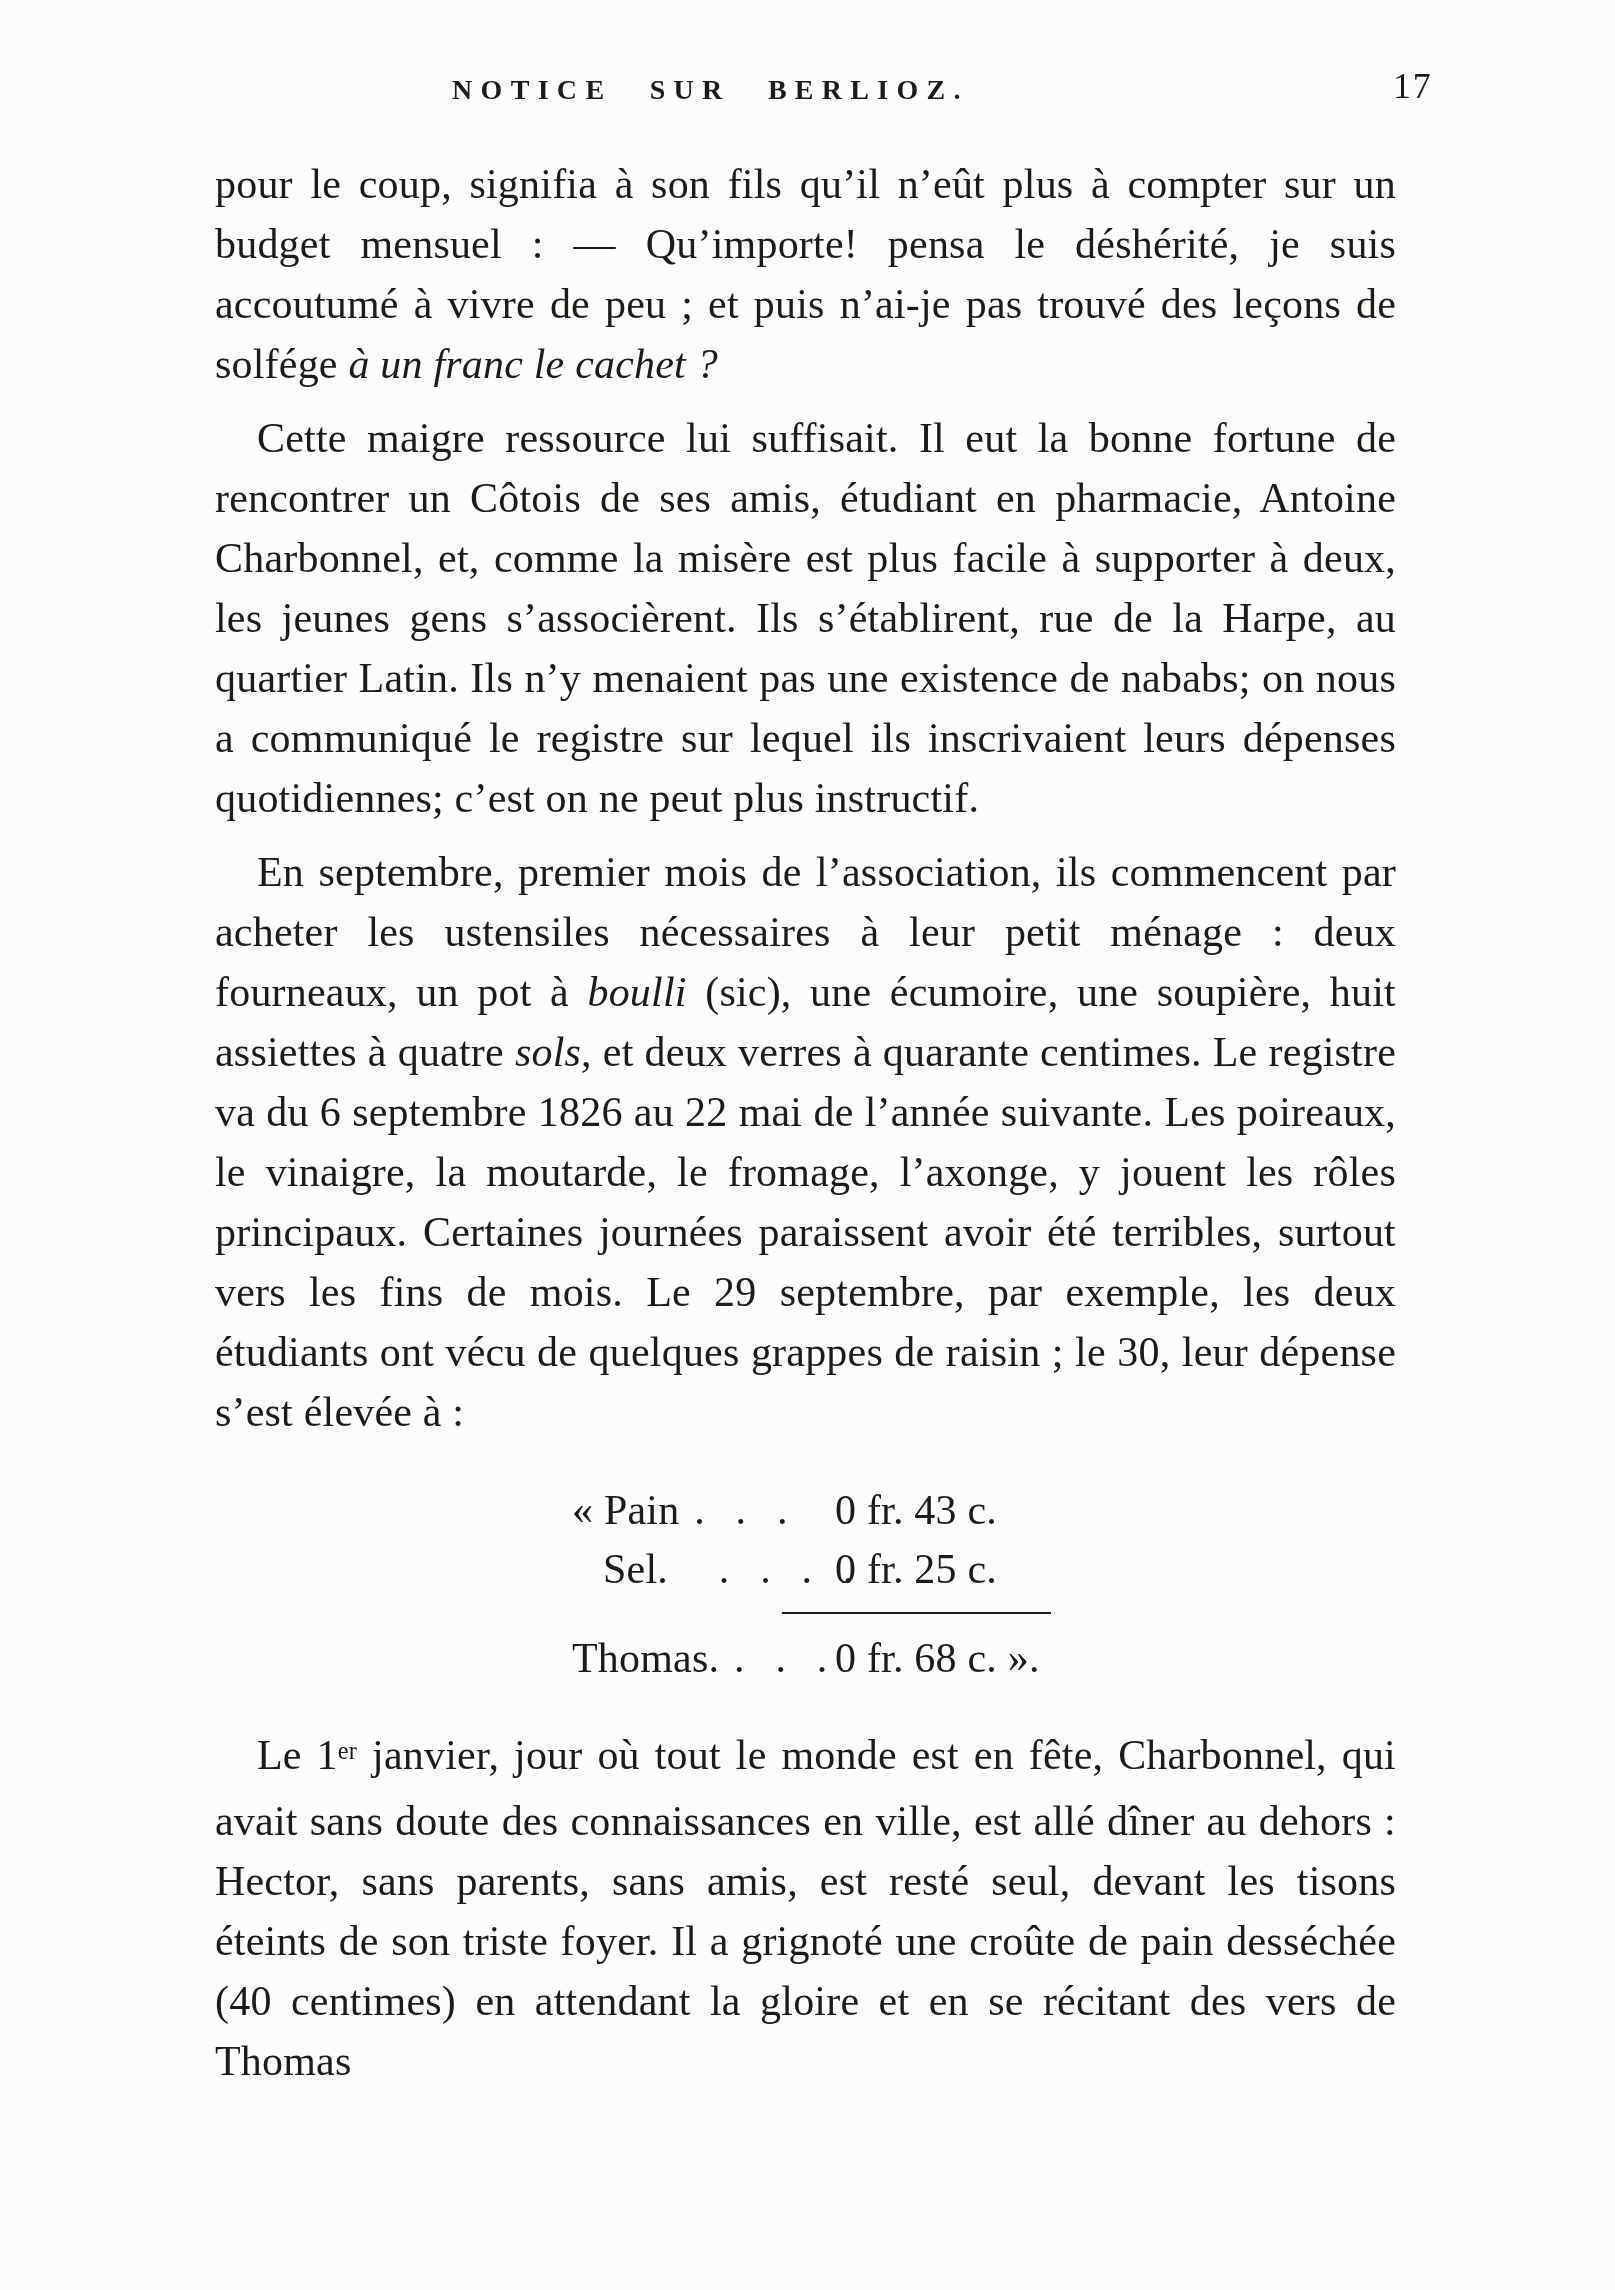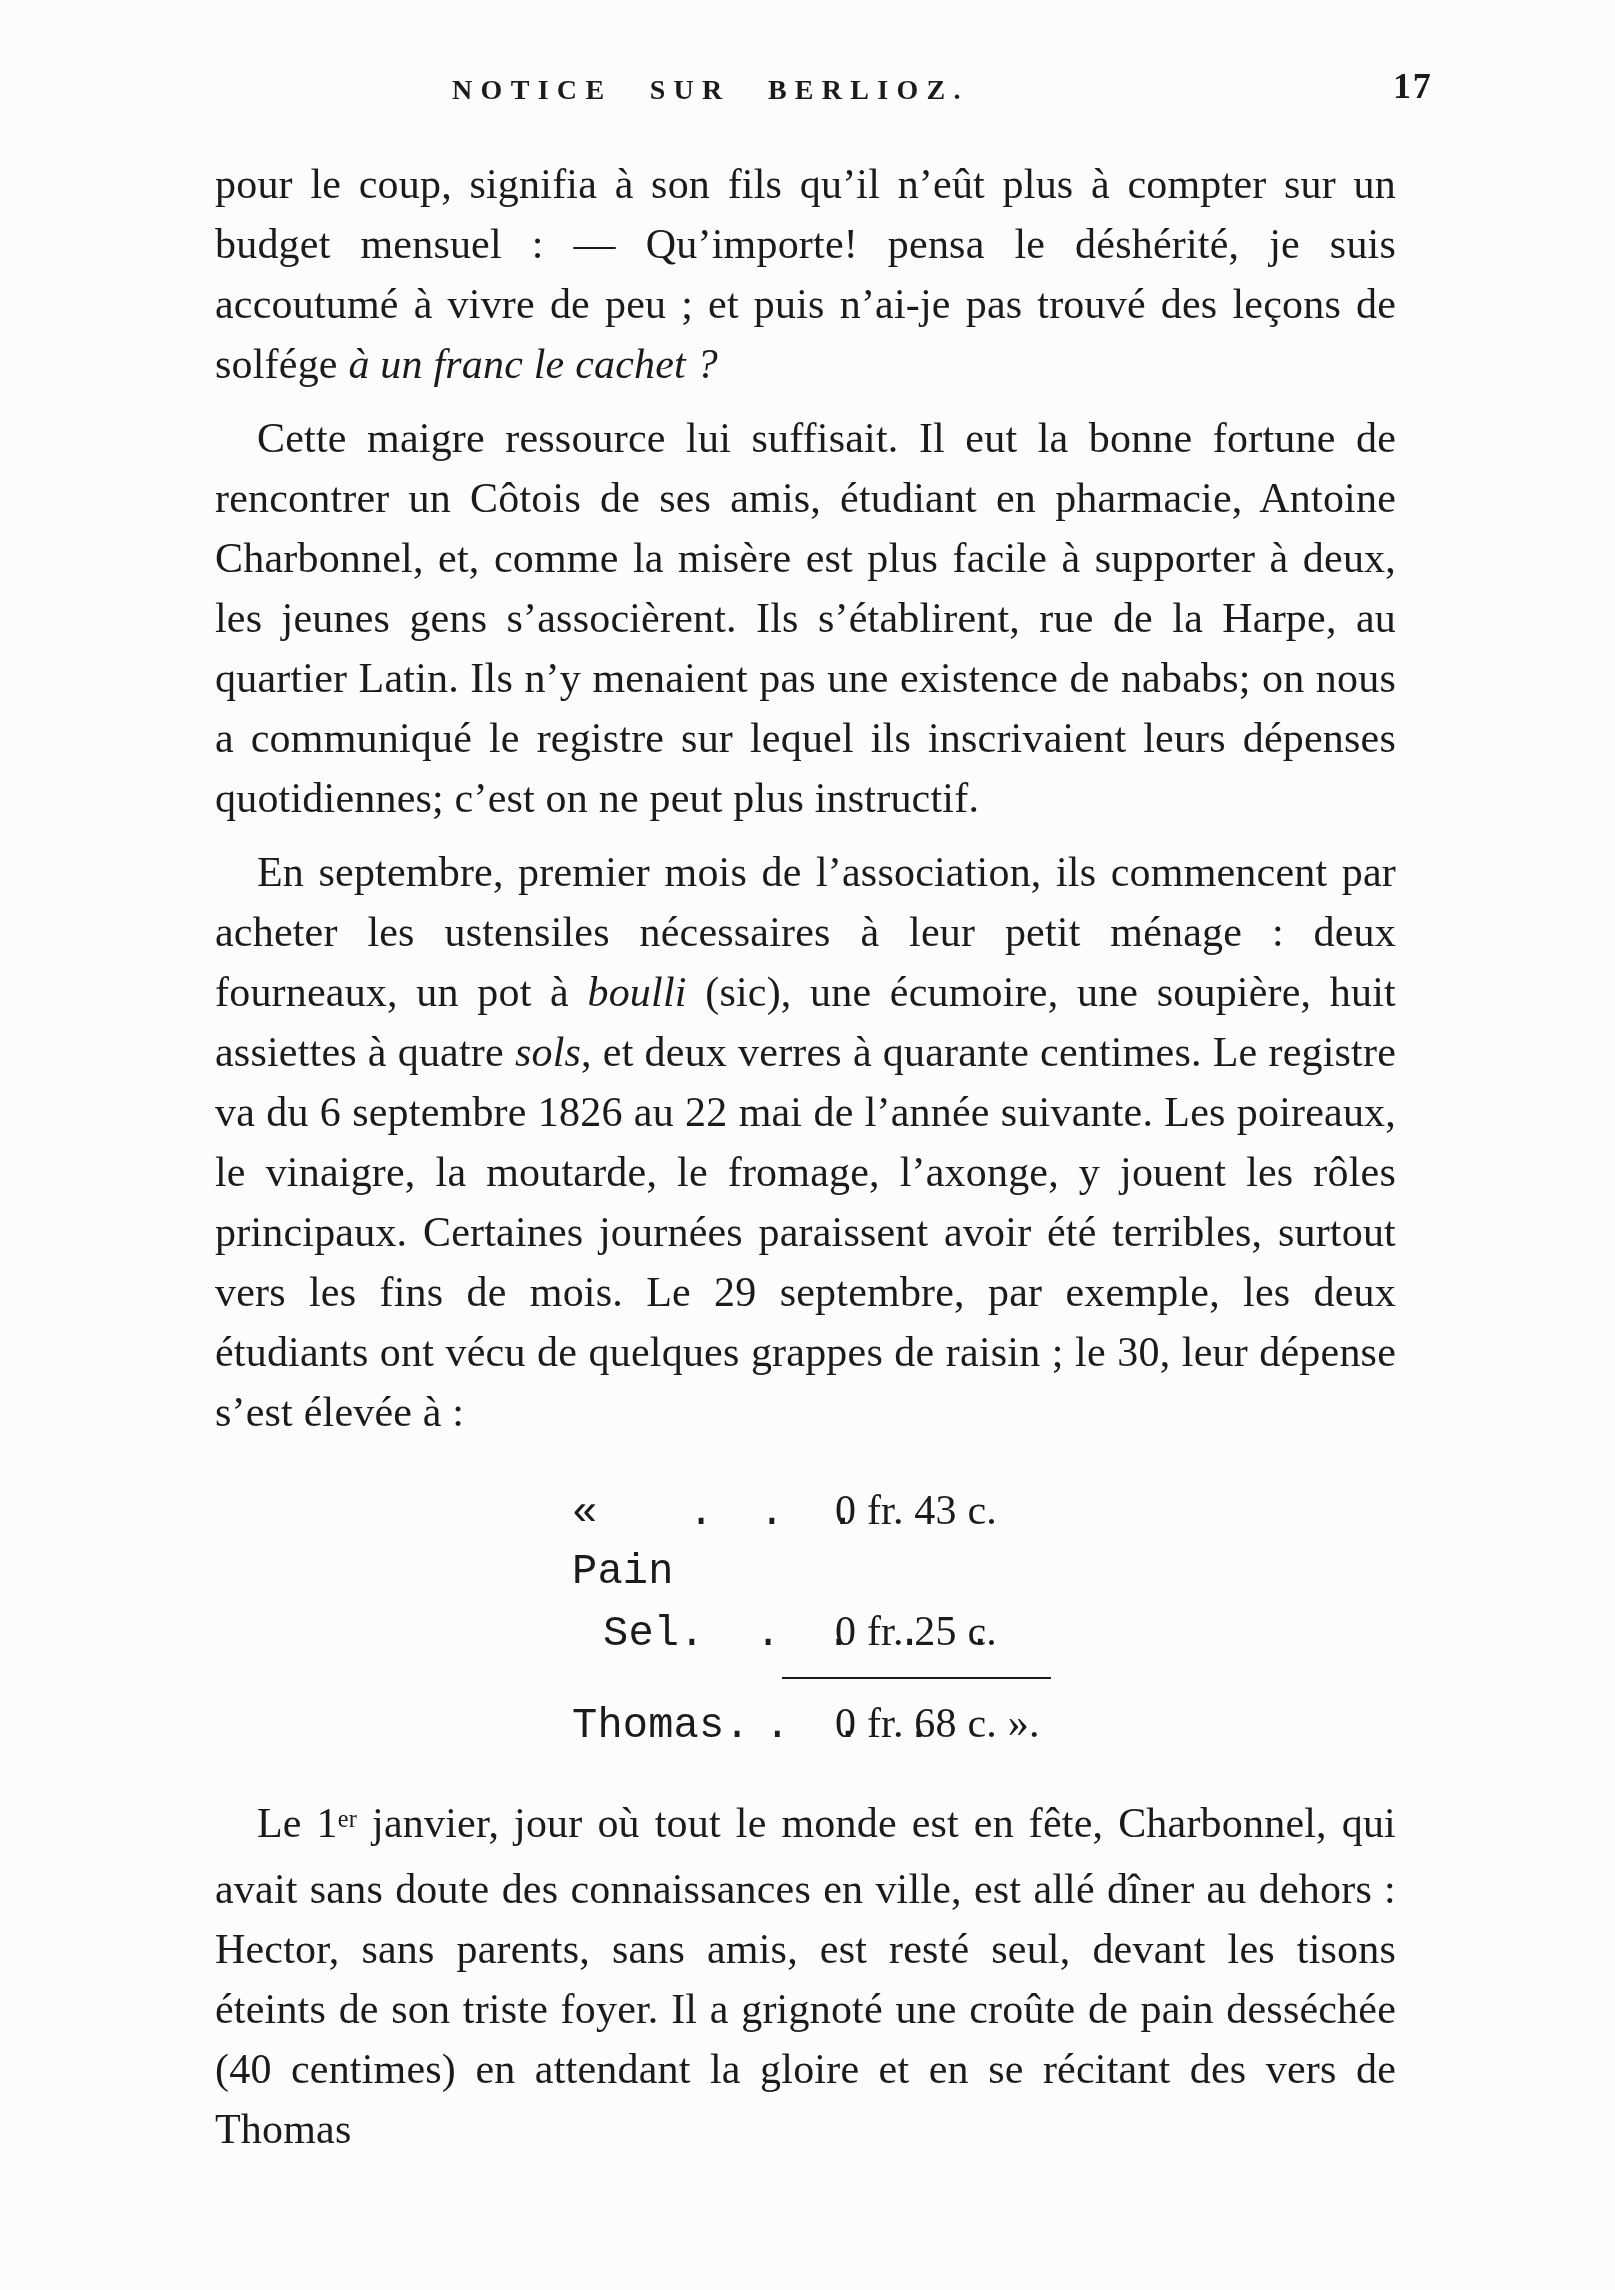--- a/index.html
+++ b/index.html
@@ -33,21 +33,21 @@
     font-weight: bold;
     letter-spacing: 8.3px;
     word-spacing: 22px;
   }
   .page-number {
     position: absolute;
     top: -9.2px;
     right: -55px;
     width: 65px;
     font-size: 36px;
-    font-weight: bold;
+    font-weight: normal;
     letter-spacing: 1.8px;
     text-align: left;
   }
 
   
   .text-block {
     position: absolute;
     top: 140px;
     left: 201px;
     width: 1209px;
@@ -73,21 +73,20 @@
     font-size: 42px;
     line-height: 59px;
     text-align: left;
   }
   .expense-row { display: flex; align-items: baseline; }
   .exp-label {
     display: flex;
     align-items: flex-start;
     width: 263px;
     flex: 0 0 263px;
-    font-family: Liberation Mono, monospace;
   }
   .row-sel .exp-label { padding-left: 31px; gap: 36px; }
   .dots {
     margin-left: 14.8px;
     letter-spacing: 2.8px;
     word-spacing: 14.8px;
     white-space: nowrap;
   }
   .exp-value { white-space: nowrap; }
   .total-rule {

